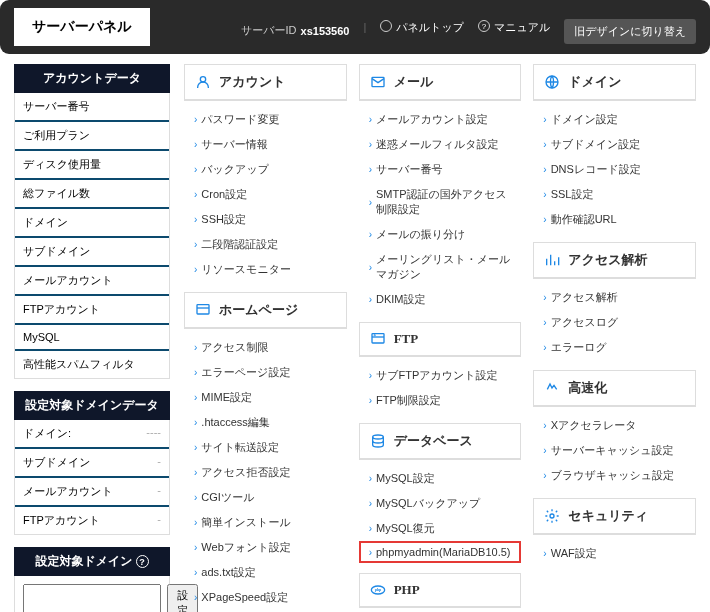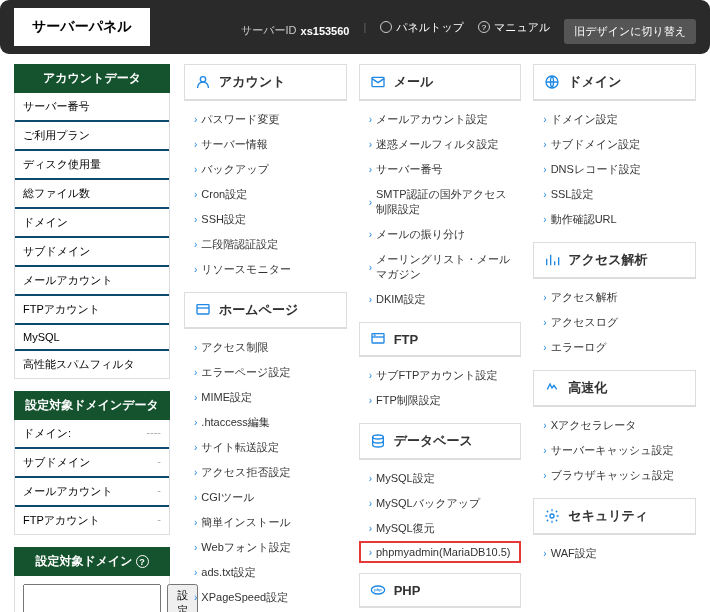--- a/index.html
+++ b/index.html
@@ -1,40 +1,40 @@
 <!DOCTYPE html>
 <html><head>
 <meta charset="utf-8">
 <style>
 * { margin: 0; padding: 0; box-sizing: border-box; }
 body { font-family: "Hiragino Sans", "Meiryo", sans-serif; font-size: 12px; background: #fff; width: 710px; }
 .topbar { background: #2a2a2a; color: #fff; display: flex; align-items: center; padding: 8px 14px; gap: 14px; border-radius: 9px; }
 .topbar .logo-box { background: #fff; color: #000; padding: 10px 18px; font-weight: bold; font-size: 14px; }
 .topbar .server-info { display:flex; gap: 4px; margin-left: auto; font-size: 11px; color: #ccc; align-items: center; margin-top: 7px; }
 .topbar .links { display: flex; gap: 14px; font-size: 11px; align-items: center; }
-.topbar .links a { color: #fff; text-decoration: none; display:flex; align-items:center; gap:4px; }
+.topbar .links a { color: #fff; text-decoration: none; display:flex; align-items:flex-start; gap:4px; }
 .topbar .btn-old { background: #555; padding: 5px 10px; border-radius: 3px; font-size: 11px; cursor:pointer;margin-top:8px; }
 .icon-circle { display:inline-block; width:12px; height:12px; border:1px solid #ccc; border-radius:50%; position:relative; }
 .layout { display: flex; padding: 10px 14px; gap: 14px; align-items: flex-start; }
 .sidebar { width: 156px; flex-shrink: 0; }
-.section-title { background: #14532d; color: #fff; text-align: center; padding: 6px; font-size: 12px; font-weight: bold; }
+.section-title { background: #0f172a; color: #fff; text-align: center; padding: 6px; font-size: 12px; font-weight: bold; }
 .section-title .q { display:inline-block; width:13px; height:13px; border:1px solid #fff; border-radius:50%; font-size:9px; line-height:12px; margin-left:3px; }
 .info-list { border: 1px solid #ddd; border-top: none; }
 .info-list .row { display: flex; justify-content: space-between; padding: 6px 8px; border-bottom: 2px solid #0c4a6e; font-size: 11px; }
 .info-list .row:last-child { border-bottom: none; }
 .info-list .row .val { color: #aaa; }
 .space { height: 12px; }
 .domain-select { border:1px solid #ddd; border-top:none; padding:8px; display:flex; gap:6px; }
 .domain-select select { flex:1; font-size:11px; padding:2px; }
 .domain-select button { font-size:11px; padding:2px 8px; }
 .main { flex: 1; }
 .categories { display: grid; grid-template-columns: 1fr 1fr 1fr; gap: 8px 12px; }
 .col { display:flex; flex-direction:column; gap:8px; }
 .cat-block { }
-.cat-header { border: 1px solid #ddd; border-bottom:2px solid #ddd; padding: 8px 10px; font-size: 13px; font-weight: bold; display: flex; align-items: center; gap: 8px; color:#333; }
+.cat-header { border: 1px solid #ddd; border-bottom:2px solid #ddd; padding: 8px 10px; font-size: 13px; font-weight: bold; display: flex; align-items: center; gap: 8px; color:#333;font-family:Liberation Serif, serif; }
 .cat-icon { width: 16px; height: 16px; display:inline-flex; align-items:center; justify-content:center; }
 .cat-links { padding: 6px 0 2px 0; }
 .cat-links a { display: flex; align-items:center; font-size: 11px; color: #333; text-decoration: none; padding: 5px 10px; gap:4px; }
 .cat-links a .arrow { color: #1e88e5; font-size: 10px; }
 .highlight { border: 2px solid #e53935; padding: 3px 8px !important; }
 svg { display:block; }
 </style>
 </head>
 <body>
 

